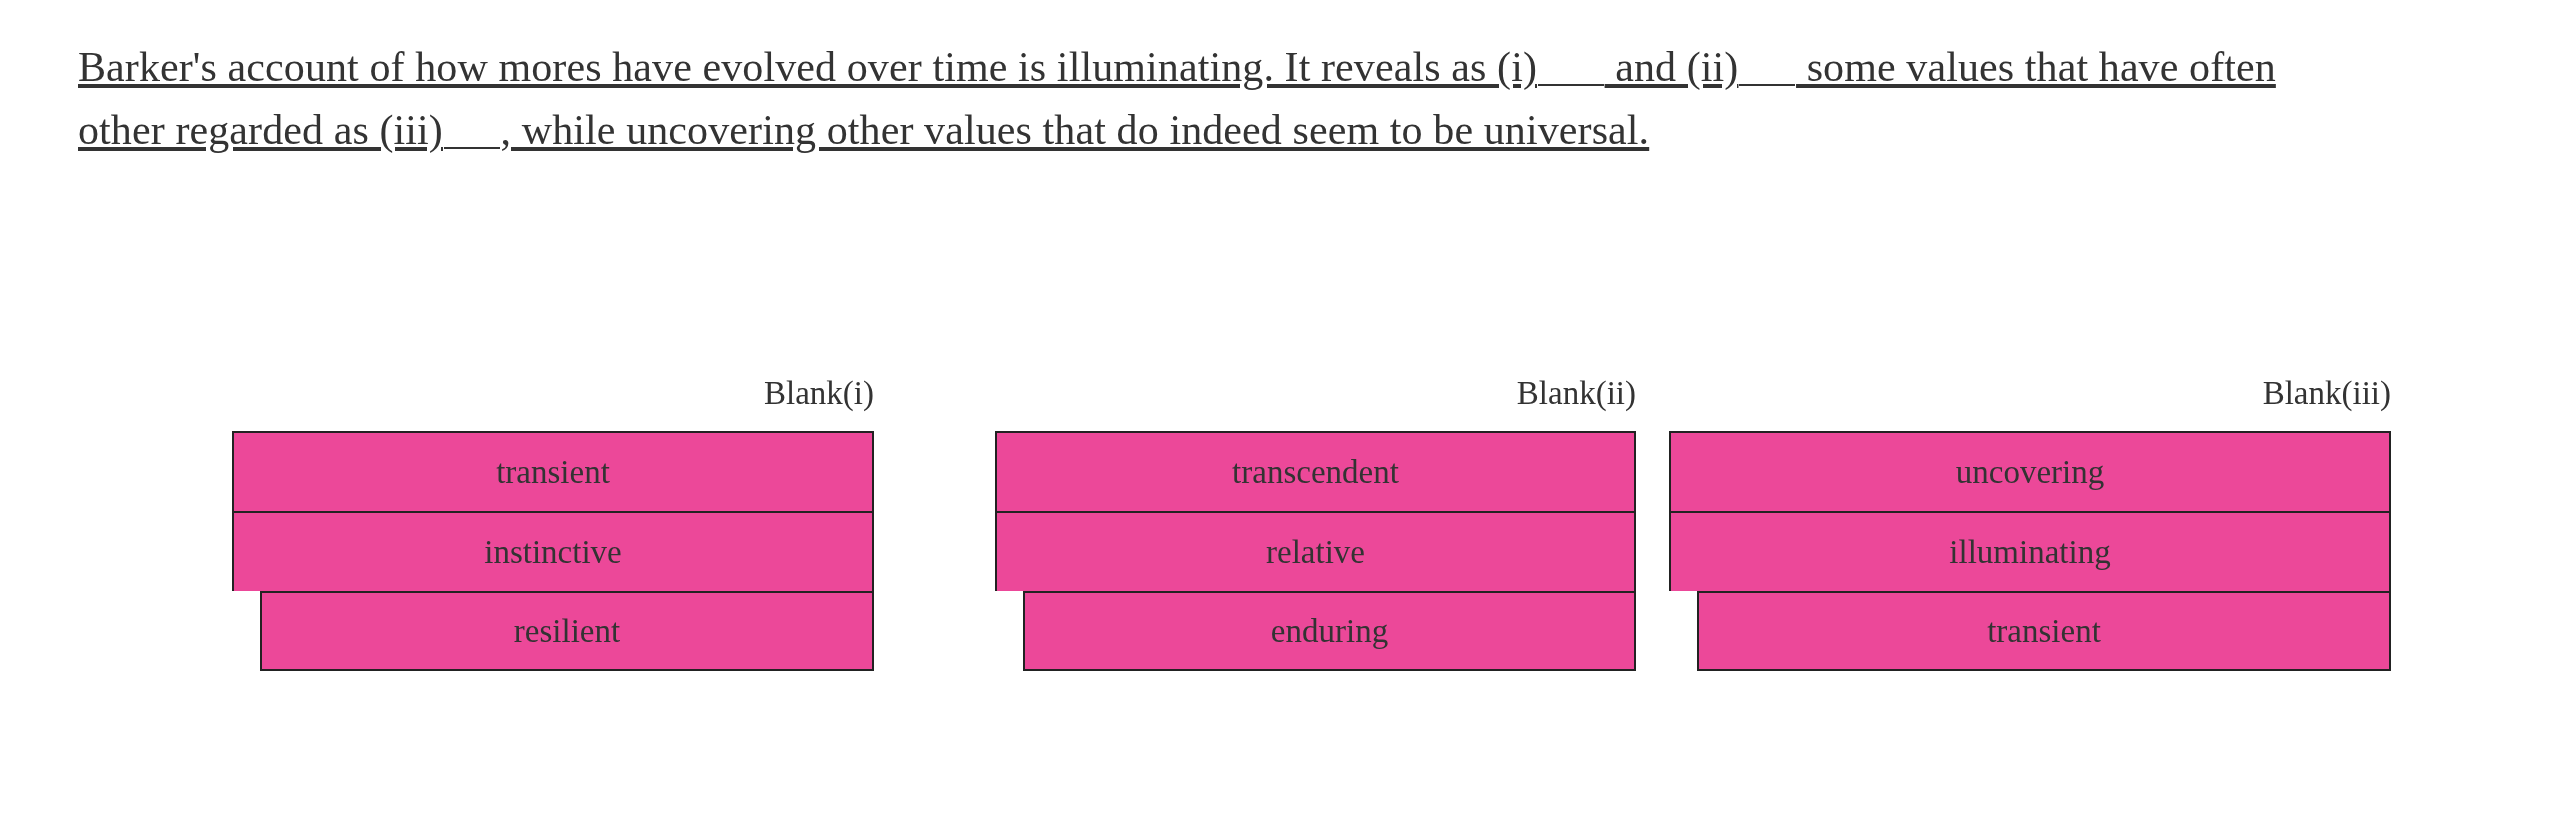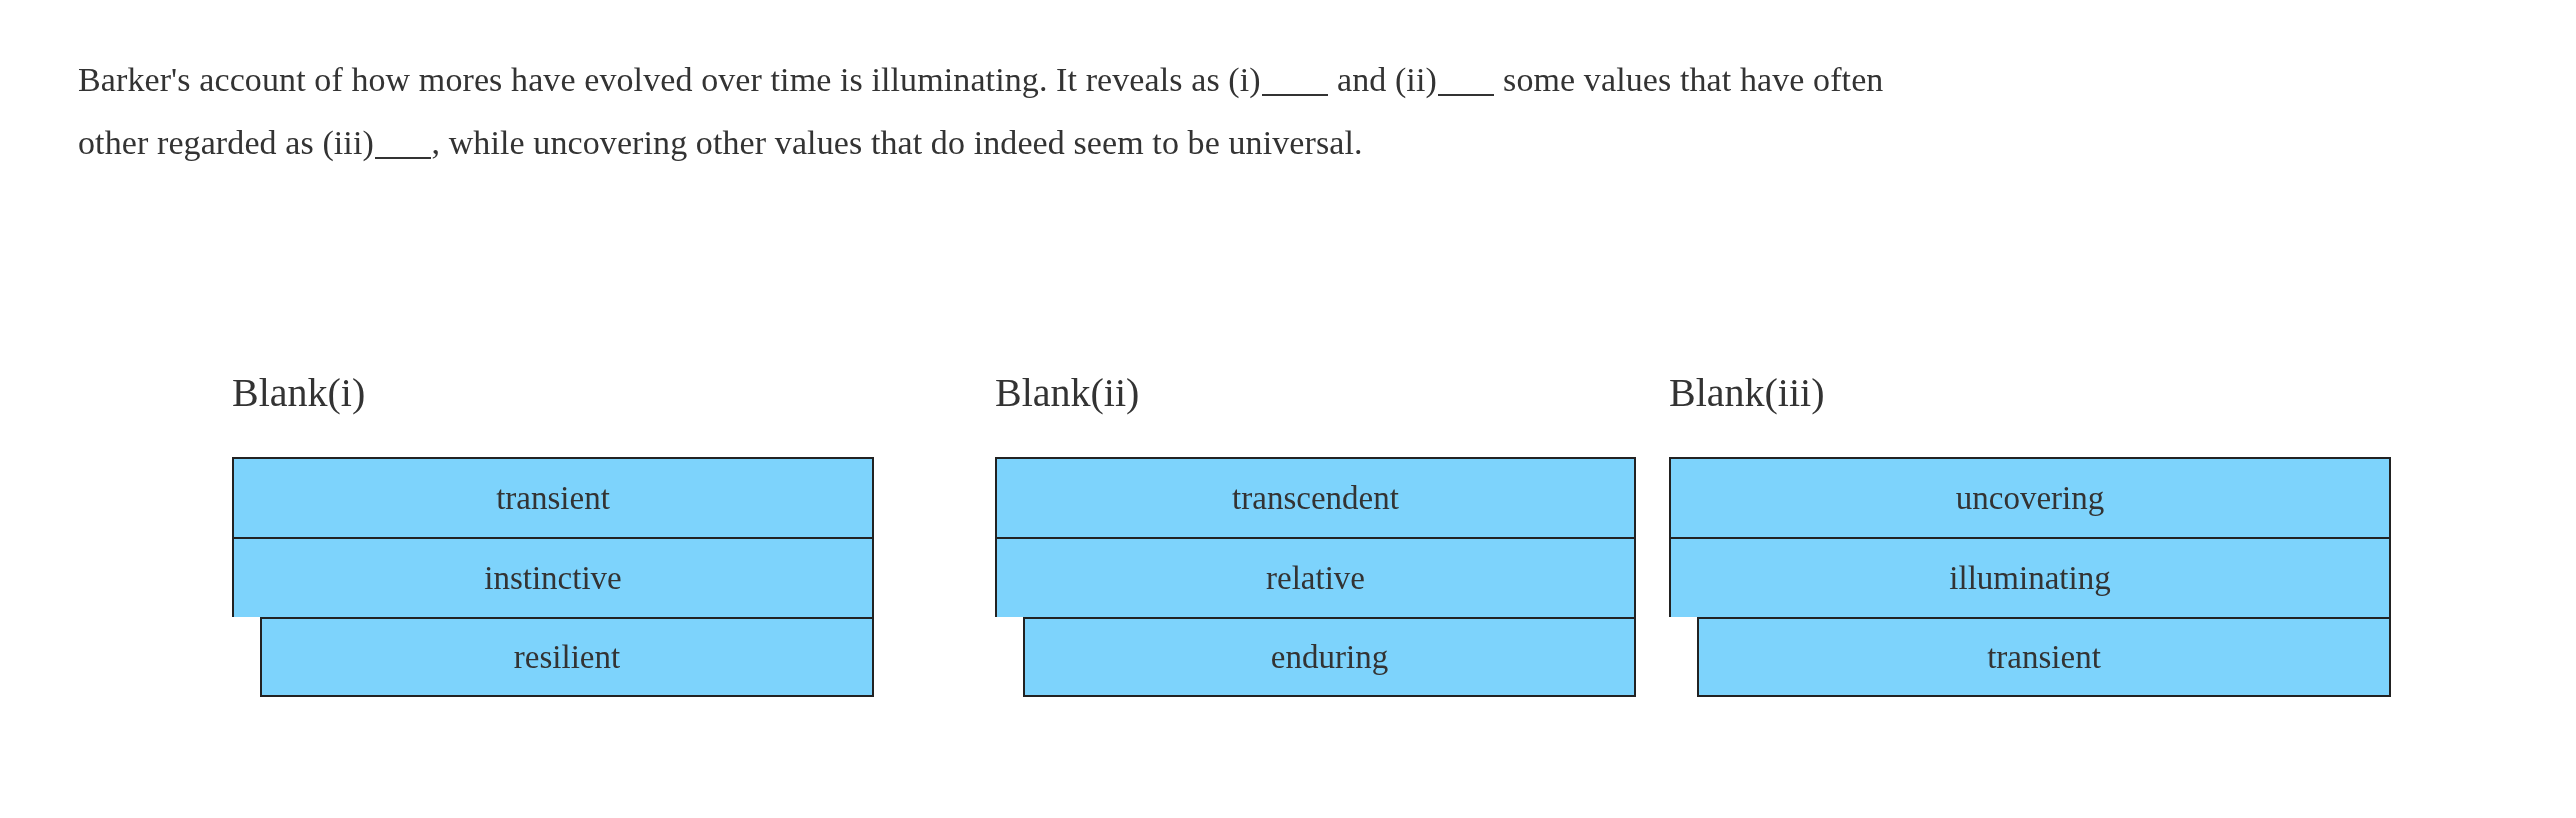--- a/index.html
+++ b/index.html
@@ -13,26 +13,27 @@
     font-family: "Liberation Serif", "DejaVu Serif", serif;
     color: #333333;
     overflow: hidden;
     position: relative;
   }
 
   
   .question-stem {
     position: absolute;
     left: 78px;
-    top: 48px;
+    top: 36px;
     width: 2399px;
-    font-size: 34px;
+    font-size: 42px;
     line-height: 63px;
     color: #333333;
     letter-spacing: 0.1px;
+    text-decoration: underline;
   }
   .stem-line {
     white-space: nowrap;
   }
   .blank {
     display: inline-block;
     border-bottom: 2.5px solid #333333;
     width: 66px;
     vertical-align: baseline;
     margin: 0 0.8px;
@@ -53,36 +54,36 @@
   }
   .answer-column {
     position: absolute;
     top: 0;
   }
   .col-1 { left: 232px; width: 642px; }
   .col-2 { left: 995px; width: 641px; }
   .col-3 { left: 1669px; width: 722px; }
 
   .column-header {
-    text-align: left;
-    font-size: 40px;
+    text-align: right;
+    font-size: 33px;
     line-height: 38px;
     color: #333333;
-    margin-bottom: 45px;
+    margin-bottom: 19px;
   }
 
   .choice-box {
     border: 2.5px solid #222222;
     border-bottom-width: 0;
     height: 80px;
     box-sizing: border-box;
     display: flex;
     align-items: center;
     justify-content: center;
-    background: #7dd3fc;
+    background: #ec4899;
     font-size: 33px;
     color: #333333;
     cursor: pointer;
   }
   .choice-box:last-child {
     border-bottom-width: 2.5px;
     margin-left: 28px;
   }
   .choice-label {
     display: block;

